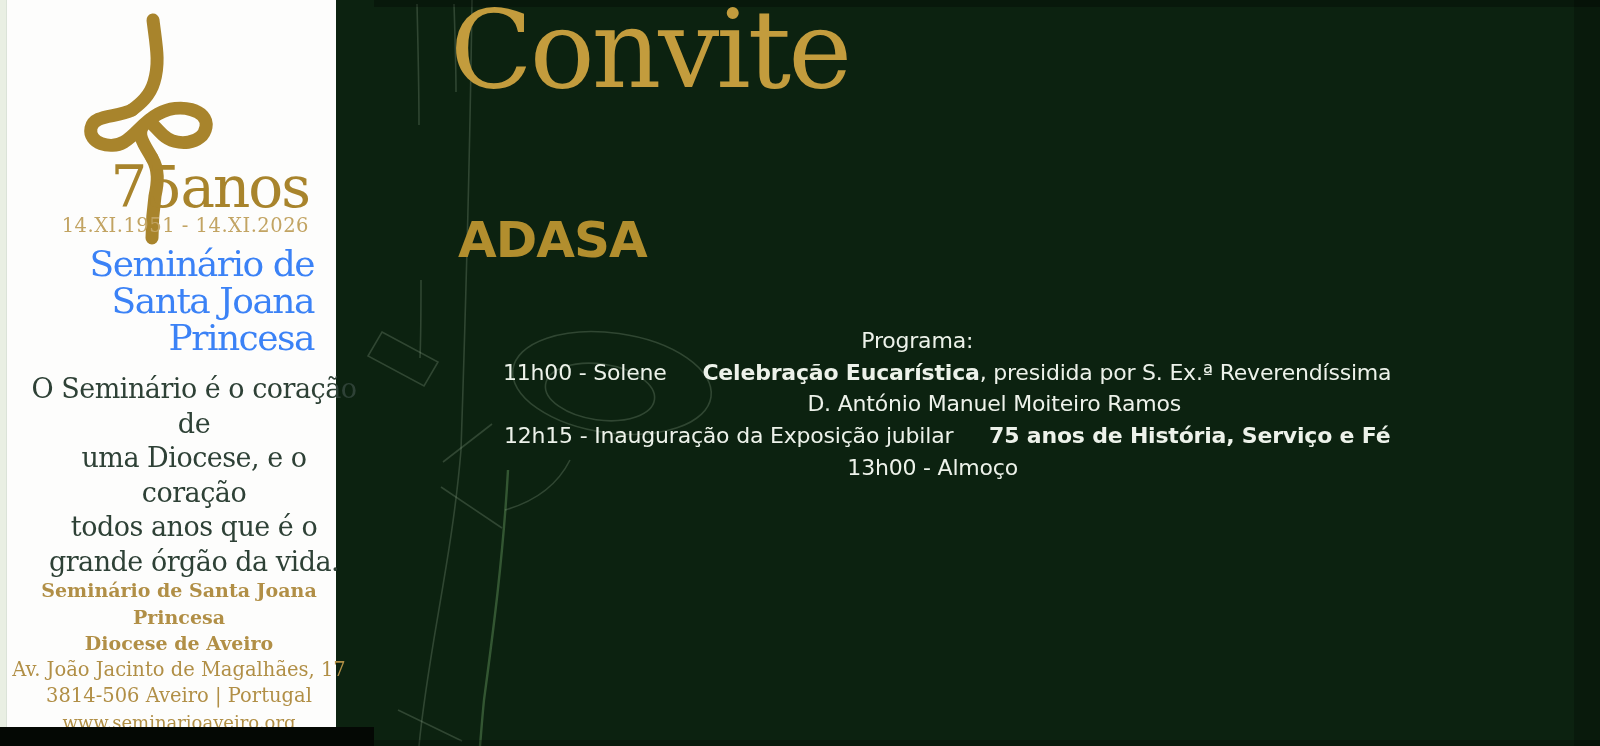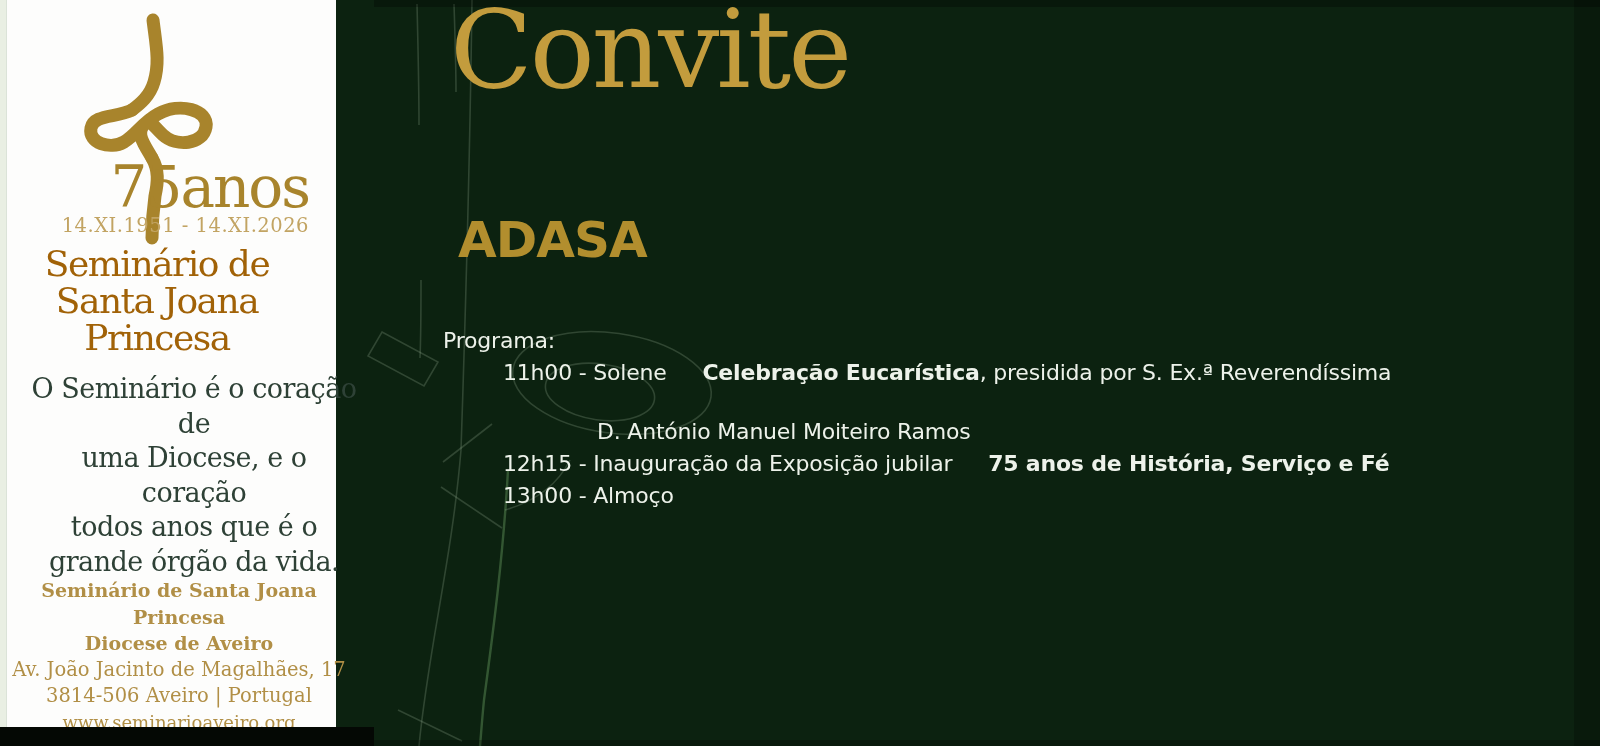--- a/index.html
+++ b/index.html
@@ -27,43 +27,43 @@
                background:#e9efe3; border-right:1px solid #dbe3d8; }
   .under-strip { position:absolute; left:0; top:727px; width:374px; height:19px;
                  background:#040804; z-index:2; }
 
   .logo-svg { position:absolute; left:0; top:0; }
 
   .years { position:absolute; top:158px; right:27px; line-height:1;
            font-size:58px; letter-spacing:-2px; color:#a8842c; }
   .dates { position:absolute; top:216px; right:27px; line-height:1;
            font-size:19.5px; letter-spacing:.5px; color:#c2a463; }
-  .org   { position:absolute; top:245px; right:22px; text-align:center;
-           font-size:36px; line-height:37px; letter-spacing:-1.5px; color:#a16207; }
+  .org   { position:absolute; top:245px; right:22px; text-align:right;
+           font-size:36px; line-height:37px; letter-spacing:-1.5px; color:#3b82f6; }
 
   .quote { position:absolute; top:372px; left:0; width:100%; text-align:center;
            font-size:27px; line-height:34.5px; letter-spacing:-.5px; color:#2e4136;padding-left:26px; }
 
   .addr  { position:absolute; top:577px; left:0; width:100%; text-align:center;
            color:#b18f46; font-size:19.5px; line-height:26.5px;padding-left:11px; }
   .addr .b     { font-weight:bold; font-size:19px; }
   .addr .small { font-size:18px; }
 
   
   .title { position:absolute; left:450px; top:-4px; z-index:3; line-height:1;
            font-size:108px; letter-spacing:-3px; color:#c39c3d; }
   .recipient { position:absolute; left:458px; top:211px; z-index:3;
                font-family:"DejaVu Sans", sans-serif; font-weight:bold;
                font-size:50px; letter-spacing:-1px; color:#b28e2e; }
   .program { position:absolute; left:443px; top:325px; z-index:3;
              font-family:"DejaVu Sans", sans-serif; font-size:22px;
-             line-height:31.7px; letter-spacing:-.2px; color:#edf2ea; }
+             line-height:31.7px; letter-spacing:-.2px; color:#edf2ea;text-align:center; }
   .prog-rows { margin-left:60px; }
   .prog-row b { font-weight:bold;margin-left:29px; }
-  .cont { margin-left:94px;margin-top:28px; }
+  .cont { margin-left:94px; }
 </style>
 </head>
 <body>
 
 <div class="stage">
 
   <svg class="decor" width="1600" height="746" viewBox="0 0 1600 746">
     <path class="mapline" d="M472 0 C470 150 466 300 461 450 C452 560 428 650 419 746"></path>
     <path class="mapline" d="M417 4 C418 45 419 85 419 125"></path>
     <path class="mapline" d="M454 4 C455 35 456 65 456 92"></path>

